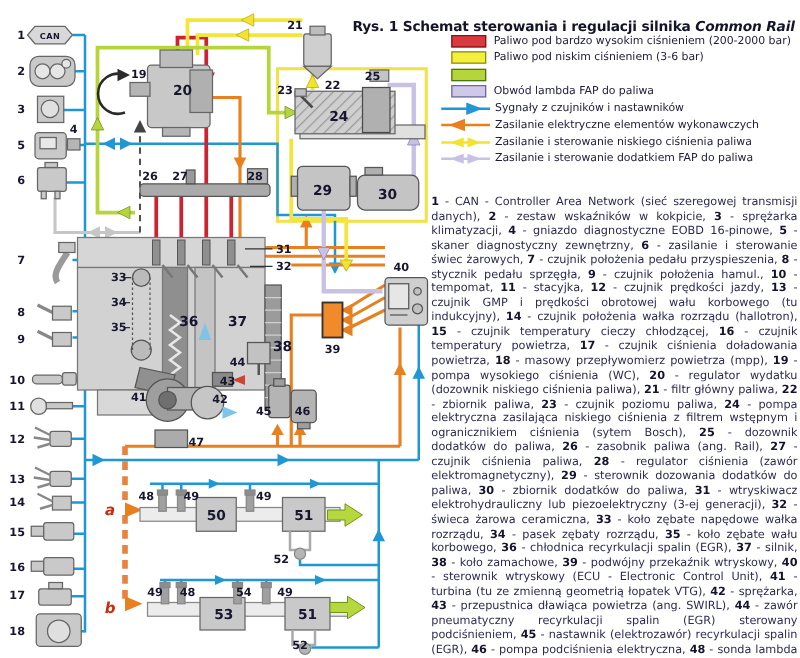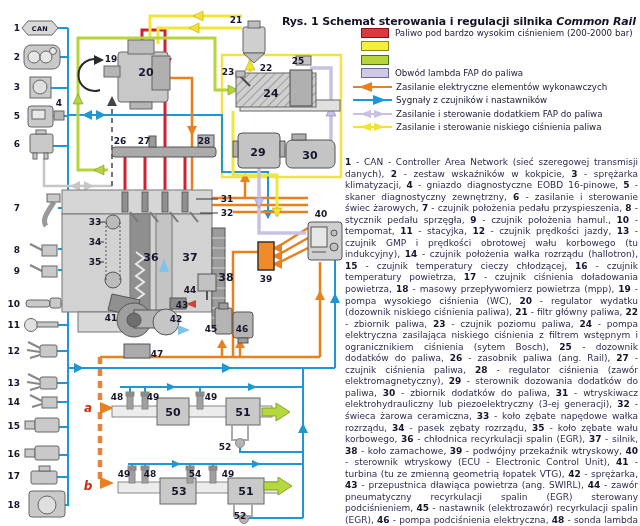--- a/index.html
+++ b/index.html
@@ -384,53 +384,54 @@
   <span>Rys. 1</span><span> Schemat sterowania i regulacji silnika </span><span class="it">Common Rail</span>
 </div>
 
 <div id="legend">
     <div class="leg-row">
       <span class="leg-swatch" style="background: rgb(217, 58, 63); border-color: rgb(138, 16, 18);"></span>
       <span class="leg-label">Paliwo pod bardzo wysokim ciśnieniem (200-2000 bar)</span>
     </div>
     <div class="leg-row">
       <span class="leg-swatch" style="background: rgb(243, 239, 59); border-color: rgb(138, 138, 16);"></span>
+      <span class="leg-label">Paliwo pod niskim ciśnieniem (3-6 bar)</span>
     </div>
     <div class="leg-row">
       <span class="leg-swatch" style="background: rgb(181, 213, 59); border-color: rgb(73, 116, 26);"></span>
     </div>
     <div class="leg-row">
       <span class="leg-swatch" style="background: rgb(207, 200, 232); border-color: rgb(106, 106, 154);"></span>
       <span class="leg-label">Obwód lambda FAP do paliwa</span>
+    </div>
+    <div class="leg-row">
+      <svg class="leg-arrow" viewBox="0 0 41 10">
+        <line x1="1" y1="5" x2="40" y2="5" stroke="#1f97d4" stroke-width="2"></line>
+        <polygon points="21,0 21,10 34,5" fill="#1f97d4"></polygon>
+      </svg>
+      <span class="leg-label">Sygnały z czujników i nastawników</span>
     </div>
     <div class="leg-row">
       <svg class="leg-arrow" viewBox="0 0 41 10">
         <line x1="1" y1="5" x2="40" y2="5" stroke="#e8801f" stroke-width="2"></line>
         <polygon points="20,0 20,10 7,5" fill="#e8801f"></polygon>
       </svg>
       <span class="leg-label">Zasilanie elektryczne elementów wykonawczych</span>
     </div>
     <div class="leg-row">
       <svg class="leg-arrow" viewBox="0 0 41 10">
-        <line x1="1" y1="5" x2="40" y2="5" stroke="#1f97d4" stroke-width="2"></line>
-        <polygon points="21,0 21,10 34,5" fill="#1f97d4"></polygon>
+        <line x1="1" y1="5" x2="40" y2="5" stroke="#f2e32f" stroke-width="2"></line>
+        <polygon points="19,1 8,5 19,9" fill="#f2e32f"></polygon>
+        <polygon points="22,1 33,5 22,9" fill="#f2e32f"></polygon>
       </svg>
-      <span class="leg-label">Sygnały z czujników i nastawników</span>
+      <span class="leg-label">Zasilanie i sterowanie niskiego ciśnienia paliwa</span>
     </div>
     <div class="leg-row">
       <svg class="leg-arrow" viewBox="0 0 41 10">
         <line x1="1" y1="5" x2="40" y2="5" stroke="#c9c1e4" stroke-width="2"></line>
         <polygon points="19,1 8,5 19,9" fill="#c9c1e4"></polygon>
         <polygon points="22,1 33,5 22,9" fill="#c9c1e4"></polygon>
       </svg>
       <span class="leg-label">Zasilanie i sterowanie dodatkiem FAP do paliwa</span>
     </div>
-    <div class="leg-row">
-      <svg class="leg-arrow" viewBox="0 0 41 10">
-        <line x1="1" y1="5" x2="40" y2="5" stroke="#f2e32f" stroke-width="2"></line>
-        <polygon points="19,1 8,5 19,9" fill="#f2e32f"></polygon>
-        <polygon points="22,1 33,5 22,9" fill="#f2e32f"></polygon>
-      </svg>
-      <span class="leg-label">Zasilanie i sterowanie niskiego ciśnienia paliwa</span>
-    </div>
   </div>
 
 <div id="desc"><b>1</b> - CAN - Controller Area Network (sieć szeregowej transmisji danych), <b>2</b> - zestaw wskaźników w kokpicie, <b>3</b> - sprężarka klimatyzacji, <b>4</b> - gniazdo diagnostyczne EOBD 16-pinowe, <b>5</b> - skaner diagnostyczny zewnętrzny, <b>6</b> - zasilanie i sterowanie świec żarowych, <b>7</b> - czujnik położenia pedału przyspieszenia, <b>8</b> - stycznik pedału sprzęgła, <b>9</b> - czujnik położenia hamul., <b>10</b> - tempomat, <b>11</b> - stacyjka, <b>12</b> - czujnik prędkości jazdy, <b>13</b> - czujnik GMP i prędkości obrotowej wału korbowego (tu indukcyjny), <b>14</b> - czujnik położenia wałka rozrządu (hallotron), <b>15</b> - czujnik temperatury cieczy chłodzącej, <b>16</b> - czujnik temperatury powietrza, <b>17</b> - czujnik ciśnienia doładowania powietrza, <b>18</b> - masowy przepływomierz powietrza (mpp), <b>19</b> - pompa wysokiego ciśnienia (WC), <b>20</b> - regulator wydatku (dozownik niskiego ciśnienia paliwa), <b>21</b> - filtr główny paliwa, <b>22</b> - zbiornik paliwa, <b>23</b> - czujnik poziomu paliwa, <b>24</b> - pompa elektryczna zasilająca niskiego ciśnienia z filtrem wstępnym i ogranicznikiem ciśnienia (sytem Bosch), <b>25</b> - dozownik dodatków do paliwa, <b>26</b> - zasobnik paliwa (ang. Rail), <b>27</b> - czujnik ciśnienia paliwa, <b>28</b> - regulator ciśnienia (zawór elektromagnetyczny), <b>29</b> - sterownik dozowania dodatków do paliwa, <b>30</b> - zbiornik dodatków do paliwa, <b>31</b> - wtryskiwacz elektrohydrauliczny lub piezoelektryczny (3-ej generacji), <b>32</b> - świeca żarowa ceramiczna, <b>33</b> - koło zębate napędowe wałka rozrządu, <b>34</b> - pasek zębaty rozrządu, <b>35</b> - koło zębate wału korbowego, <b>36</b> - chłodnica recyrkulacji spalin (EGR), <b>37</b> - silnik, <b>38</b> - koło zamachowe, <b>39</b> - podwójny przekaźnik wtryskowy, <b>40</b> - sterownik wtryskowy (ECU - Electronic Control Unit), <b>41</b> - turbina (tu ze zmienną geometrią łopatek VTG), <b>42</b> - sprężarka, <b>43</b> - przepustnica dławiąca powietrza (ang. SWIRL), <b>44</b> - zawór pneumatyczny recyrkulacji spalin (EGR) sterowany podciśnieniem, <b>45</b> - nastawnik (elektrozawór) recyrkulacji spalin (EGR), <b>46</b> - pompa podciśnienia elektryczna, <b>48</b> - sonda lambda szerokopasmowa LSU,  - czujnik temperatury spalin,  - katalizator utleniający,  - filtr cząstek stałych (FAP),  - czujnik różnicy ciśnień spalin,  - katalizator zasobnikowy tlenków azotu (NOx),  - szerokopasmowa sonda lambda, opcjonalnie czujnik tlenków azotu (NOx).</div>
 
 </body></html>

